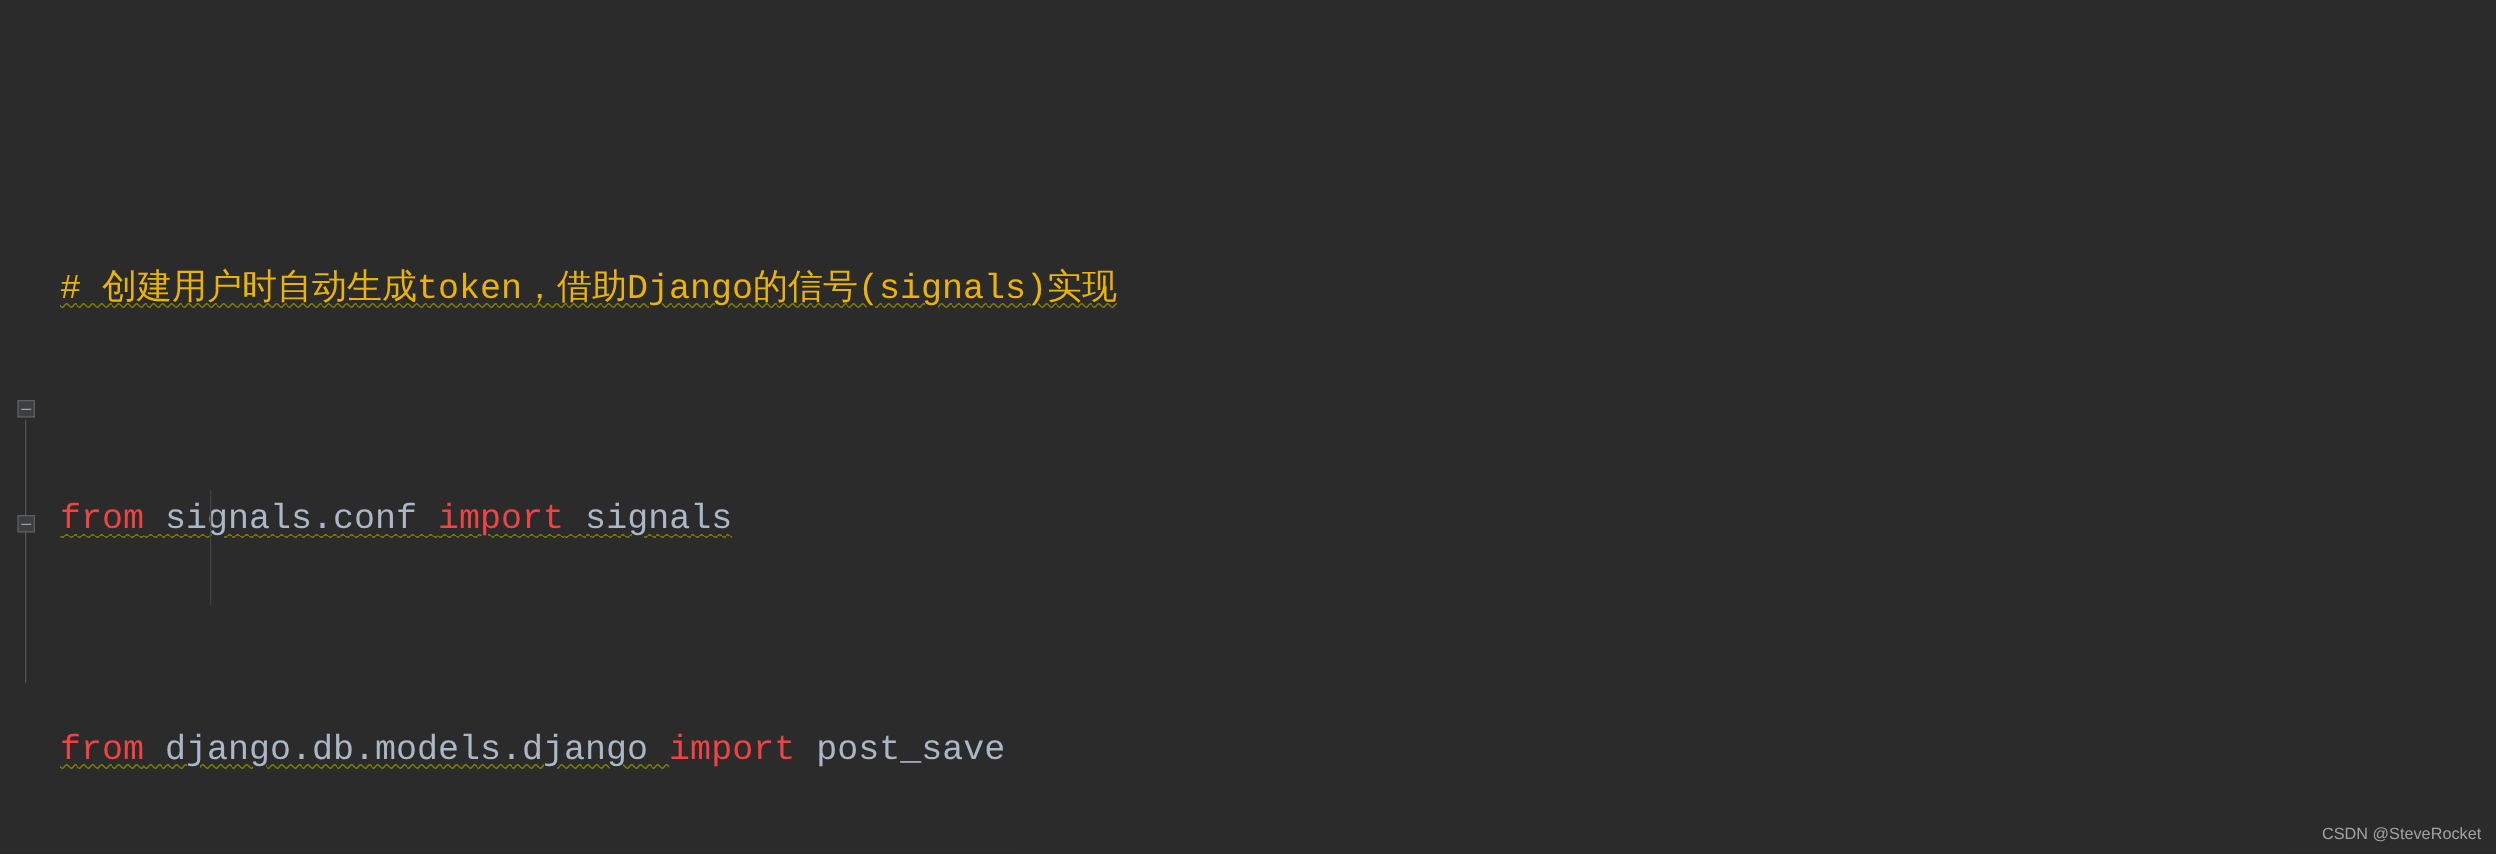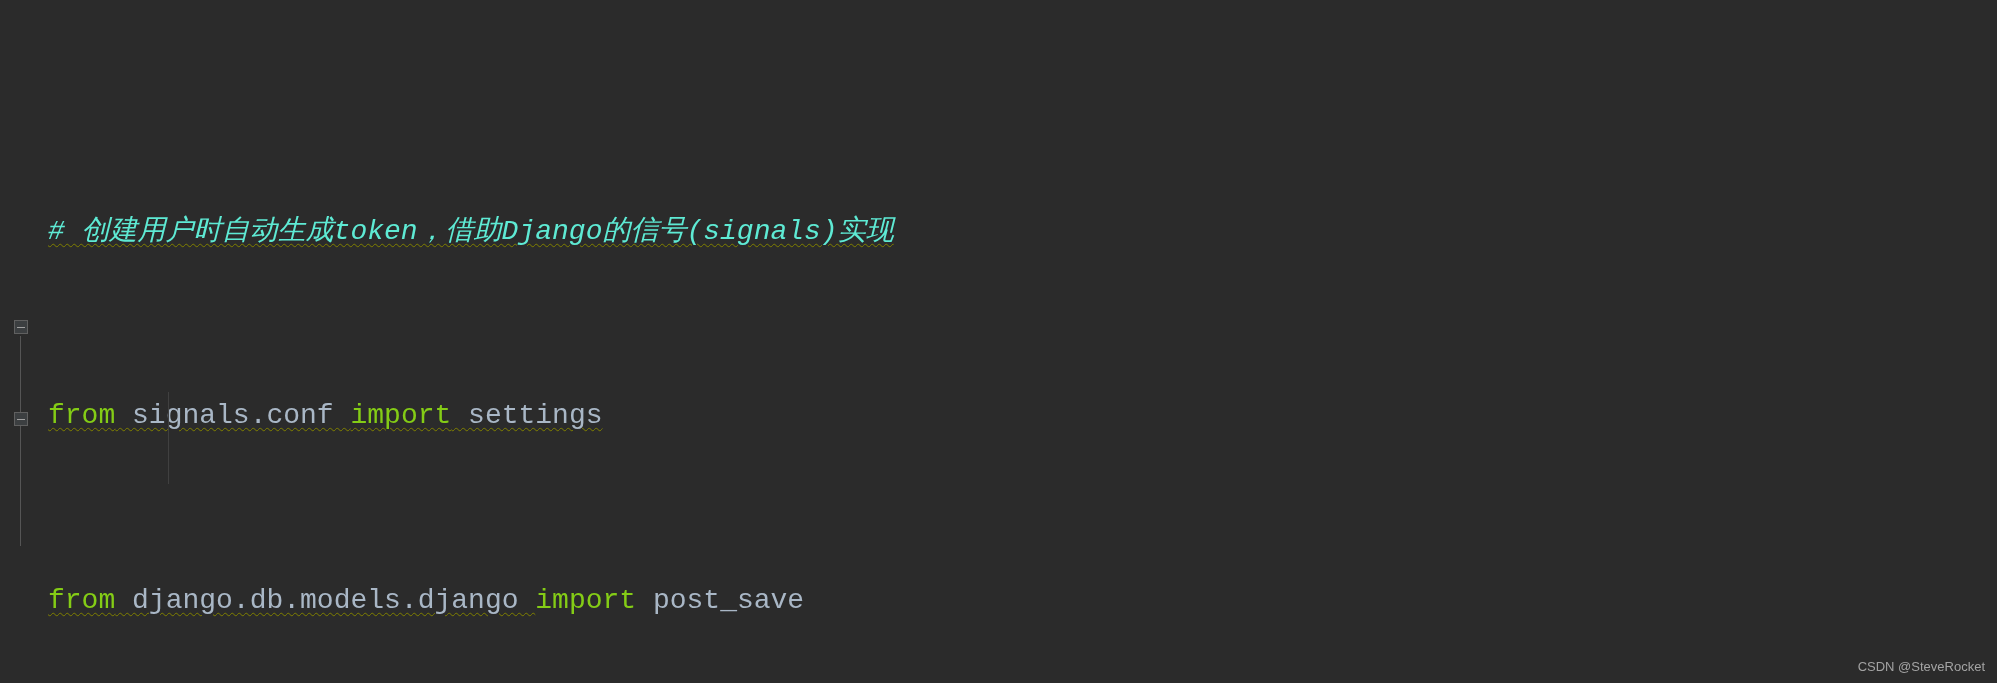--- a/index.html
+++ b/index.html
@@ -51,22 +51,22 @@
   }
   .code {
     padding-left: 8px;
     padding-top: 24px;
     white-space: pre;
   }
   .line {
     display: block;
     height: 46px;
   }
-  .c-comment { color: #5eead4; font-style: italic; }
-  .c-keyword { color: #84cc16; }
+  .c-comment { color: #eab308; }
+  .c-keyword { color: #ef4444; }
   .c-default { color: #a9b7c6; }
   .wavy-yellow {
     text-decoration: underline wavy #808000;
     text-decoration-thickness: 1px;
     text-underline-offset: 4px;
   }
   .watermark {
     position: absolute;
     bottom: 6px;
     right: 12px;
@@ -87,21 +87,21 @@
   <div class="gutter">
     <div class="fold-marker" style="top: 320px;"></div>
     <div class="fold-line" style="top: 336px; height: 210px;"></div>
     <div class="fold-marker" style="top: 412px;"></div>
   </div>
   <div class="code">
     <div class="indent-guide" style="left: 168px; top: 392px; height: 92px;"></div>
 
     <span class="line"><span class="c-comment wavy-yellow"># 创建用户时自动生成token，借助Django的信号(signals)实现</span></span>
 
-    <span class="line"><span class="c-keyword wavy-yellow">from</span><span class="c-default wavy-yellow"> signals.conf </span><span class="c-keyword wavy-yellow">import</span><span class="c-default wavy-yellow"> settings</span></span>
+    <span class="line"><span class="c-keyword wavy-yellow">from</span><span class="c-default wavy-yellow"> signals.conf </span><span class="c-keyword wavy-yellow">import</span><span class="c-default wavy-yellow"> signals</span></span>
 
     <span class="line"><span class="c-keyword wavy-yellow">from</span><span class="c-default wavy-yellow"> django.db.models.django </span><span class="c-keyword">import</span><span class="c-default"> post_save</span></span>
 
     
 
     
 
     
 
     

